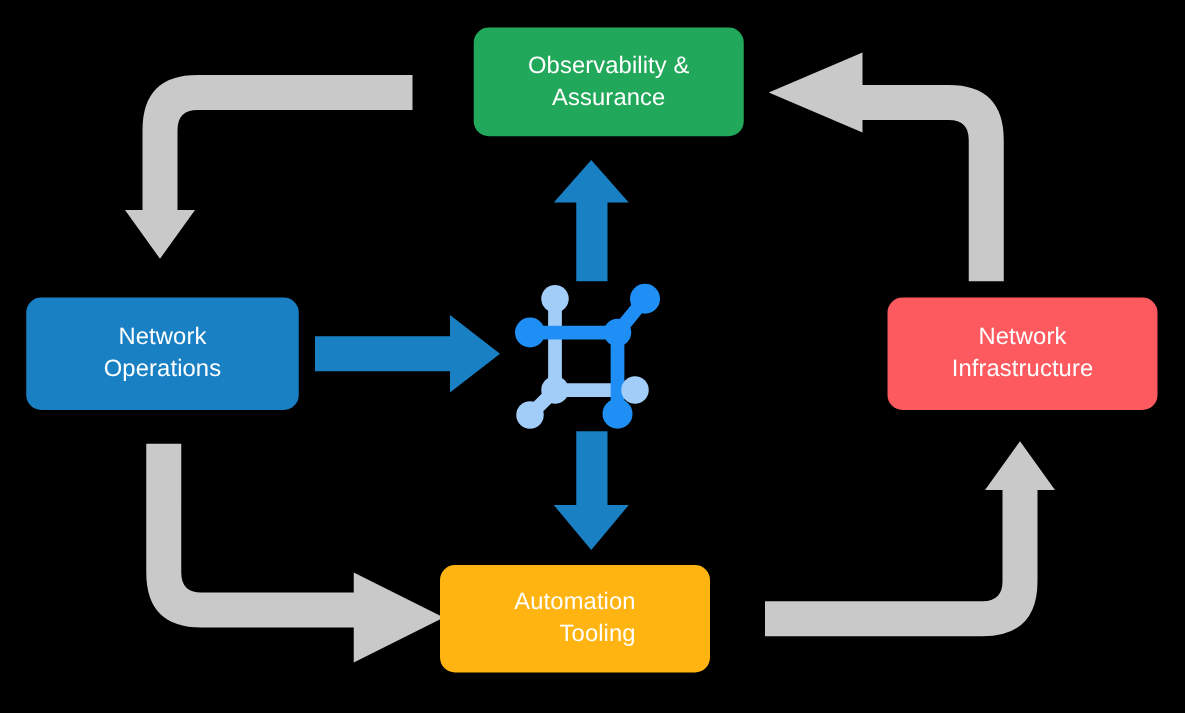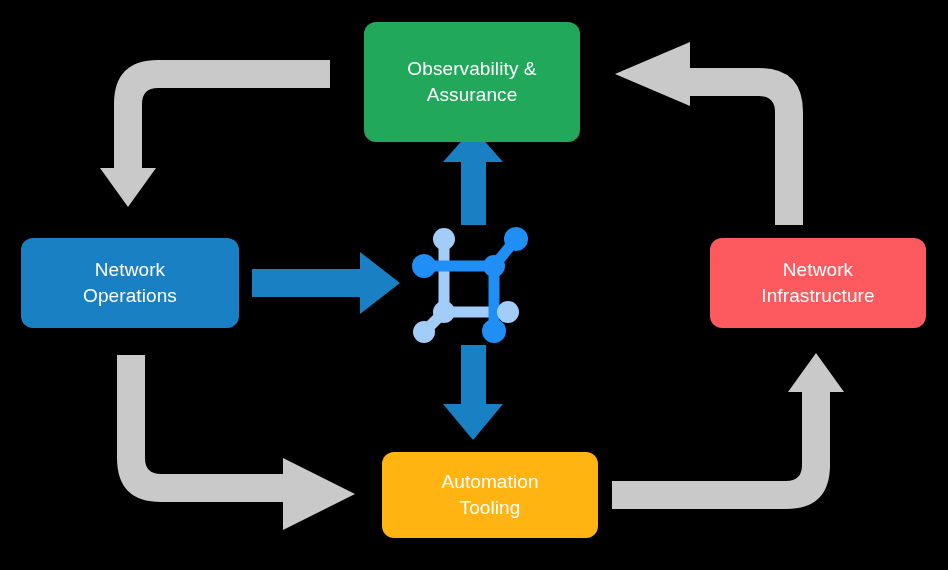--- a/index.html
+++ b/index.html
@@ -24,24 +24,24 @@
     text-align: center;
     color: #ffffff;
     font-size: 19px;
     line-height: 1.35;
     font-weight: 400;
     letter-spacing: 0.1px;
     box-sizing: border-box;
     padding: 4px 10px;
     white-space: pre-line;
   }
-  #box-observability { left: 364px; top: 22px;  width: 216px; height: 120px; text-align: center; }
+  #box-observability { left: 379px; top: 22px;  width: 216px; height: 87px; text-align: center; }
   #box-operations    { left: 21px;  top: 238px; width: 218px; height: 90px; }
   #box-infrastructure{ left: 710px; top: 238px; width: 216px; height: 90px; }
-  #box-automation    { left: 382px; top: 452px; width: 216px; height: 86px; }
+  #box-automation    { left: 352px; top: 452px; width: 216px; height: 86px; text-align: right; }
 
   .svg-layer {
     position: absolute;
     left: 0; top: 0;
     width: 948px;
     height: 570px;
     pointer-events: none;
   }
   .icon-center {
     position: absolute;

